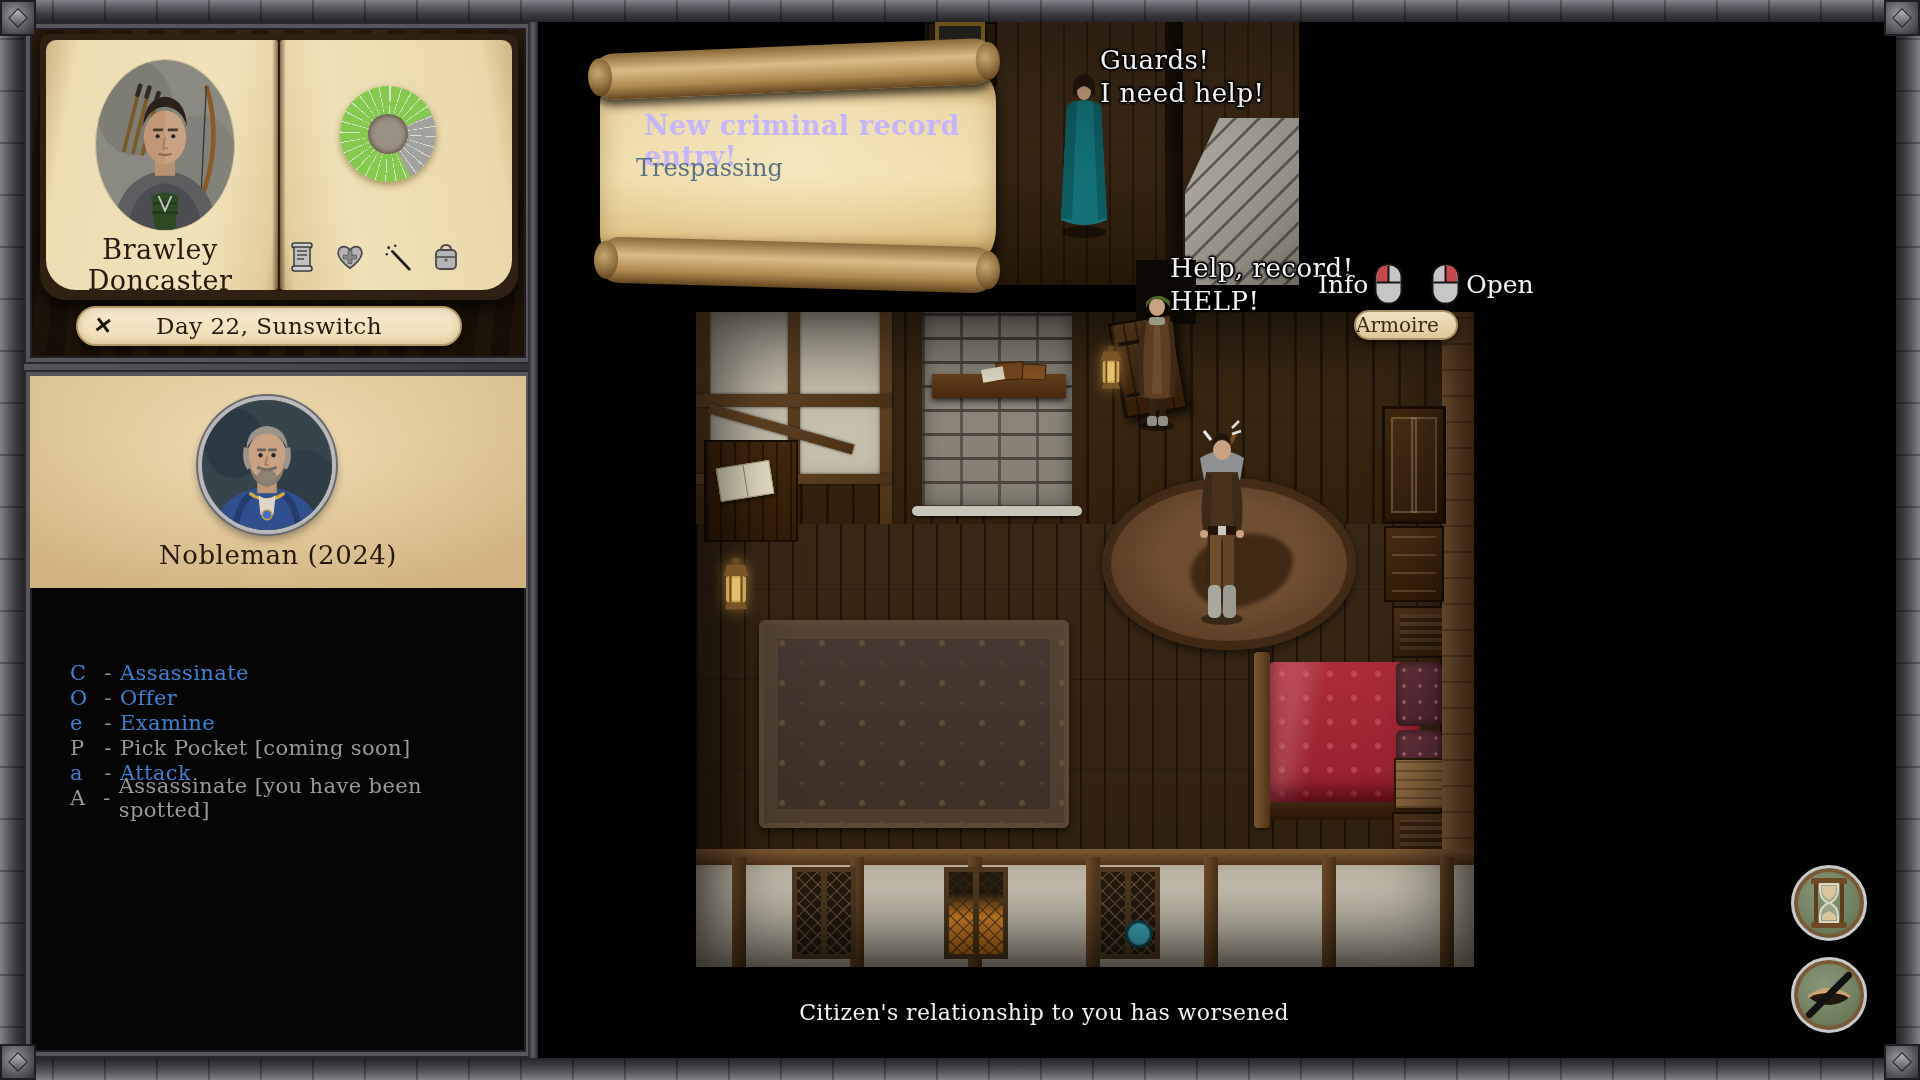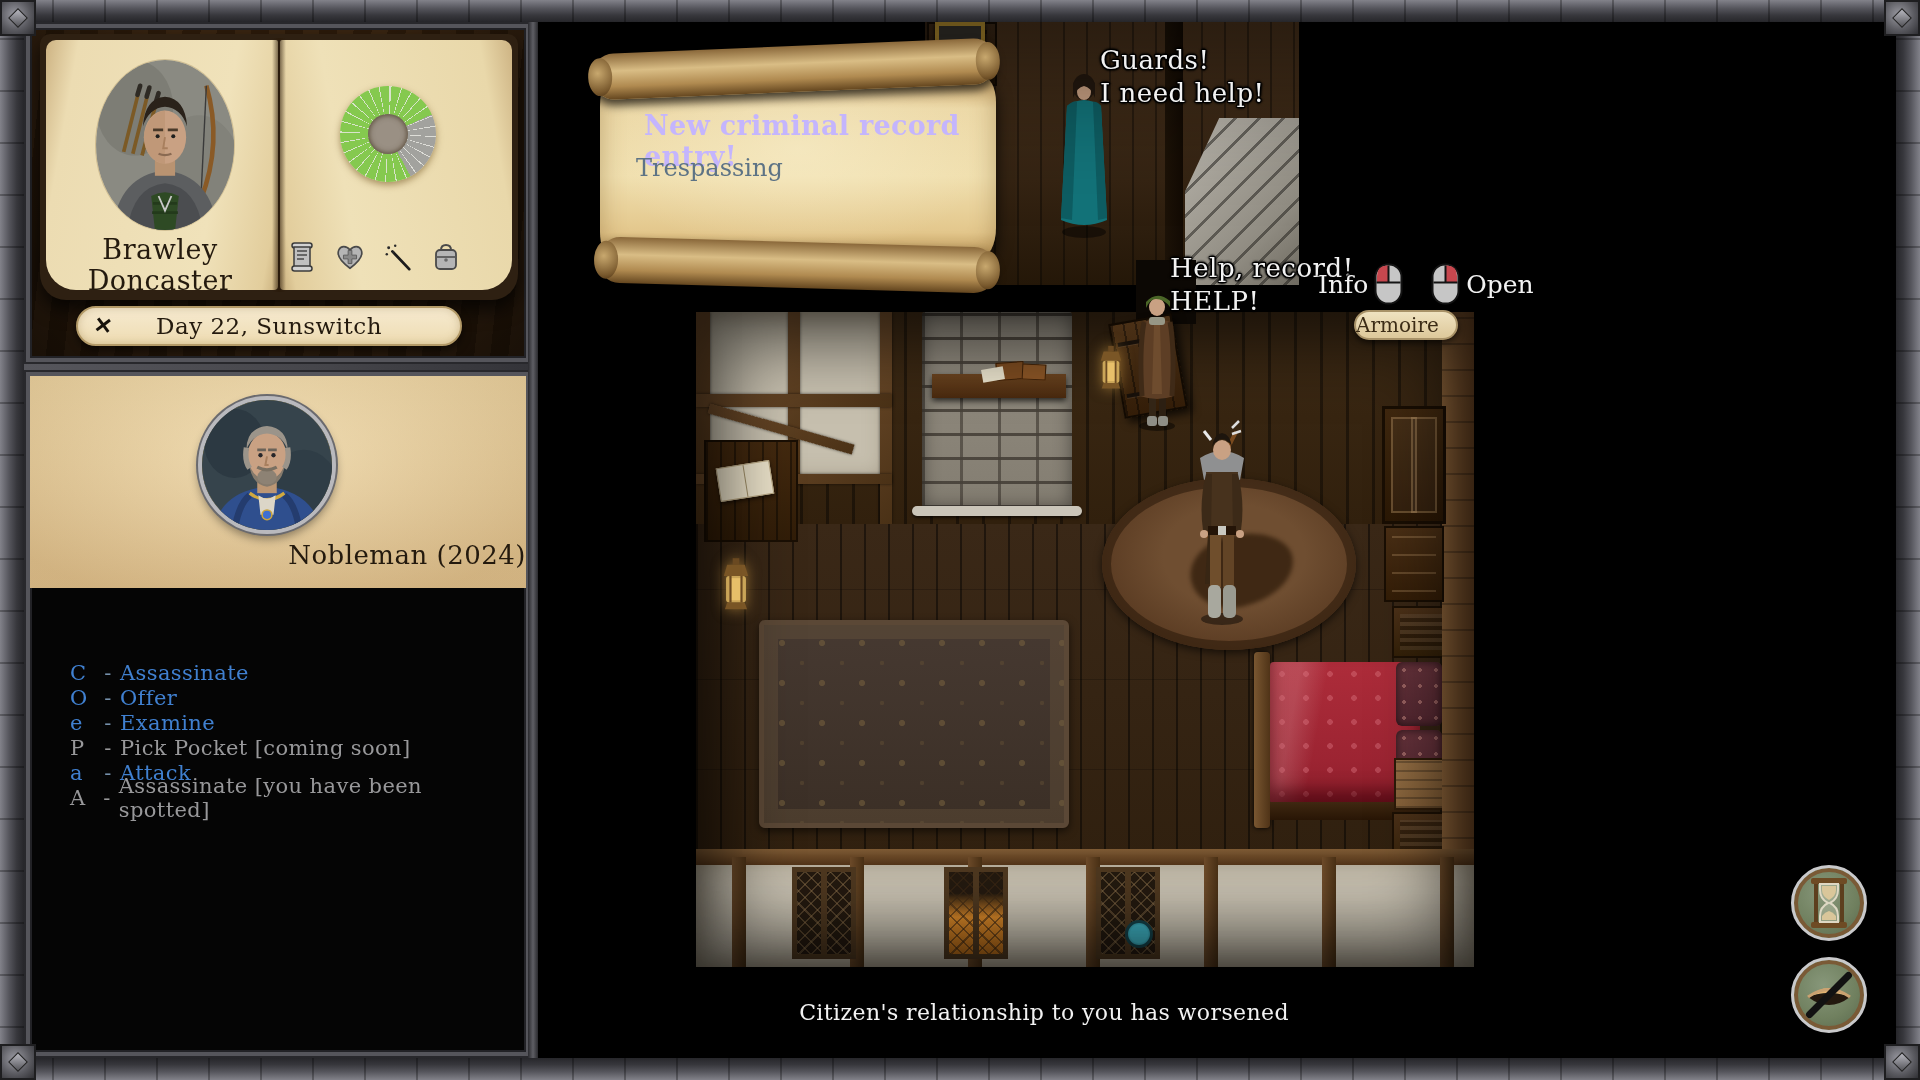--- a/index.html
+++ b/index.html
@@ -90,21 +90,21 @@
   .target-head{ position:absolute; left:0; top:0; width:100%; height:212px;
     background:
       radial-gradient(ellipse at 50% 40%, rgba(255,245,215,.25), rgba(0,0,0,0) 70%),
       linear-gradient(180deg,#eed7a6,#e6c astronomical 0); 
     background:
       radial-gradient(ellipse at 48% 38%, rgba(255,248,225,.28), rgba(120,85,40,.18) 85%),
       linear-gradient(180deg,#eed7a6,#e4c693); }
   .target-circle{ position:absolute; left:168px; top:20px; width:138px; height:138px; border-radius:50%;
     border:4px solid #b9b9bd; box-shadow:0 0 0 2px #6a6a6e, inset 0 0 0 3px #cfa33b, 0 5px 10px rgba(0,0,0,.4);
     overflow:hidden; background:#36444c; }
-  .target-title{ position:absolute; left:0; top:164px; width:100%; text-align:right;
+  .target-title{ position:absolute; left:0; top:164px; width:100%; text-align:center;
     font-size:26px; color:#241a0e; letter-spacing:.5px; }
   .actions{ position:absolute; left:40px; top:284px; width:440px; }
   .action-row{ height:25px; display:flex; align-items:center; font-size:21px; letter-spacing:.4px; cursor:pointer; }
   .action-row .ak{ width:26px; }
   .action-row .asep{ width:24px; text-align:center; }
   .action-row.en .ak, .action-row.en .al{ color:#4080d0; }
   .action-row.en .asep{ color:#7590ab; }
   .action-row.dis .ak, .action-row.dis .al, .action-row.dis .asep{ color:#98989a; cursor:default; }
 
   

